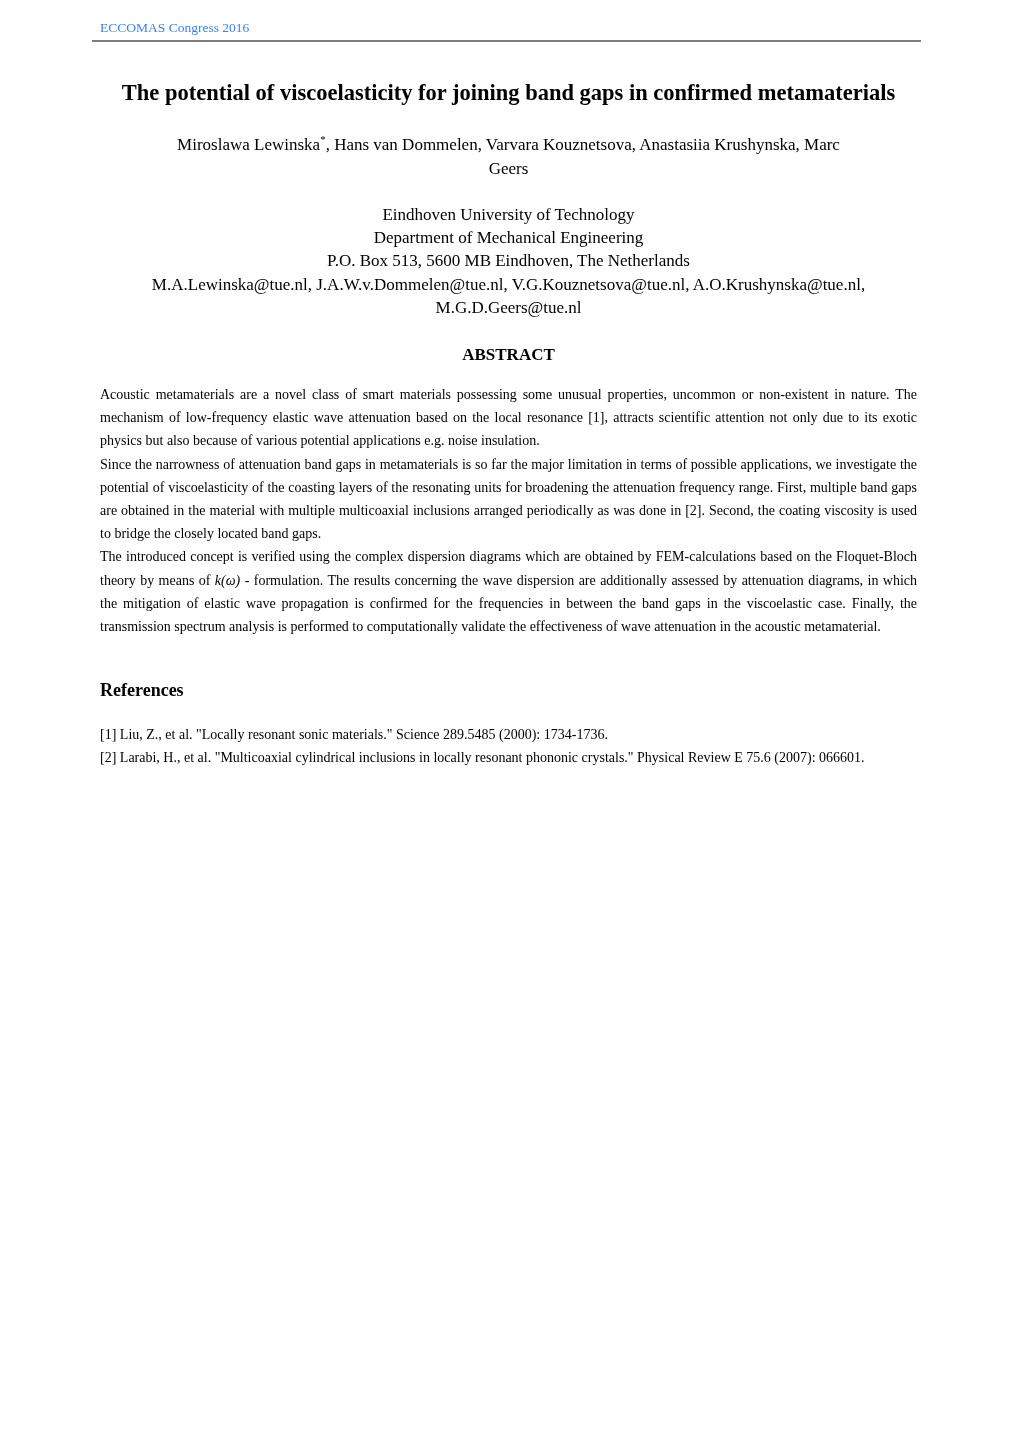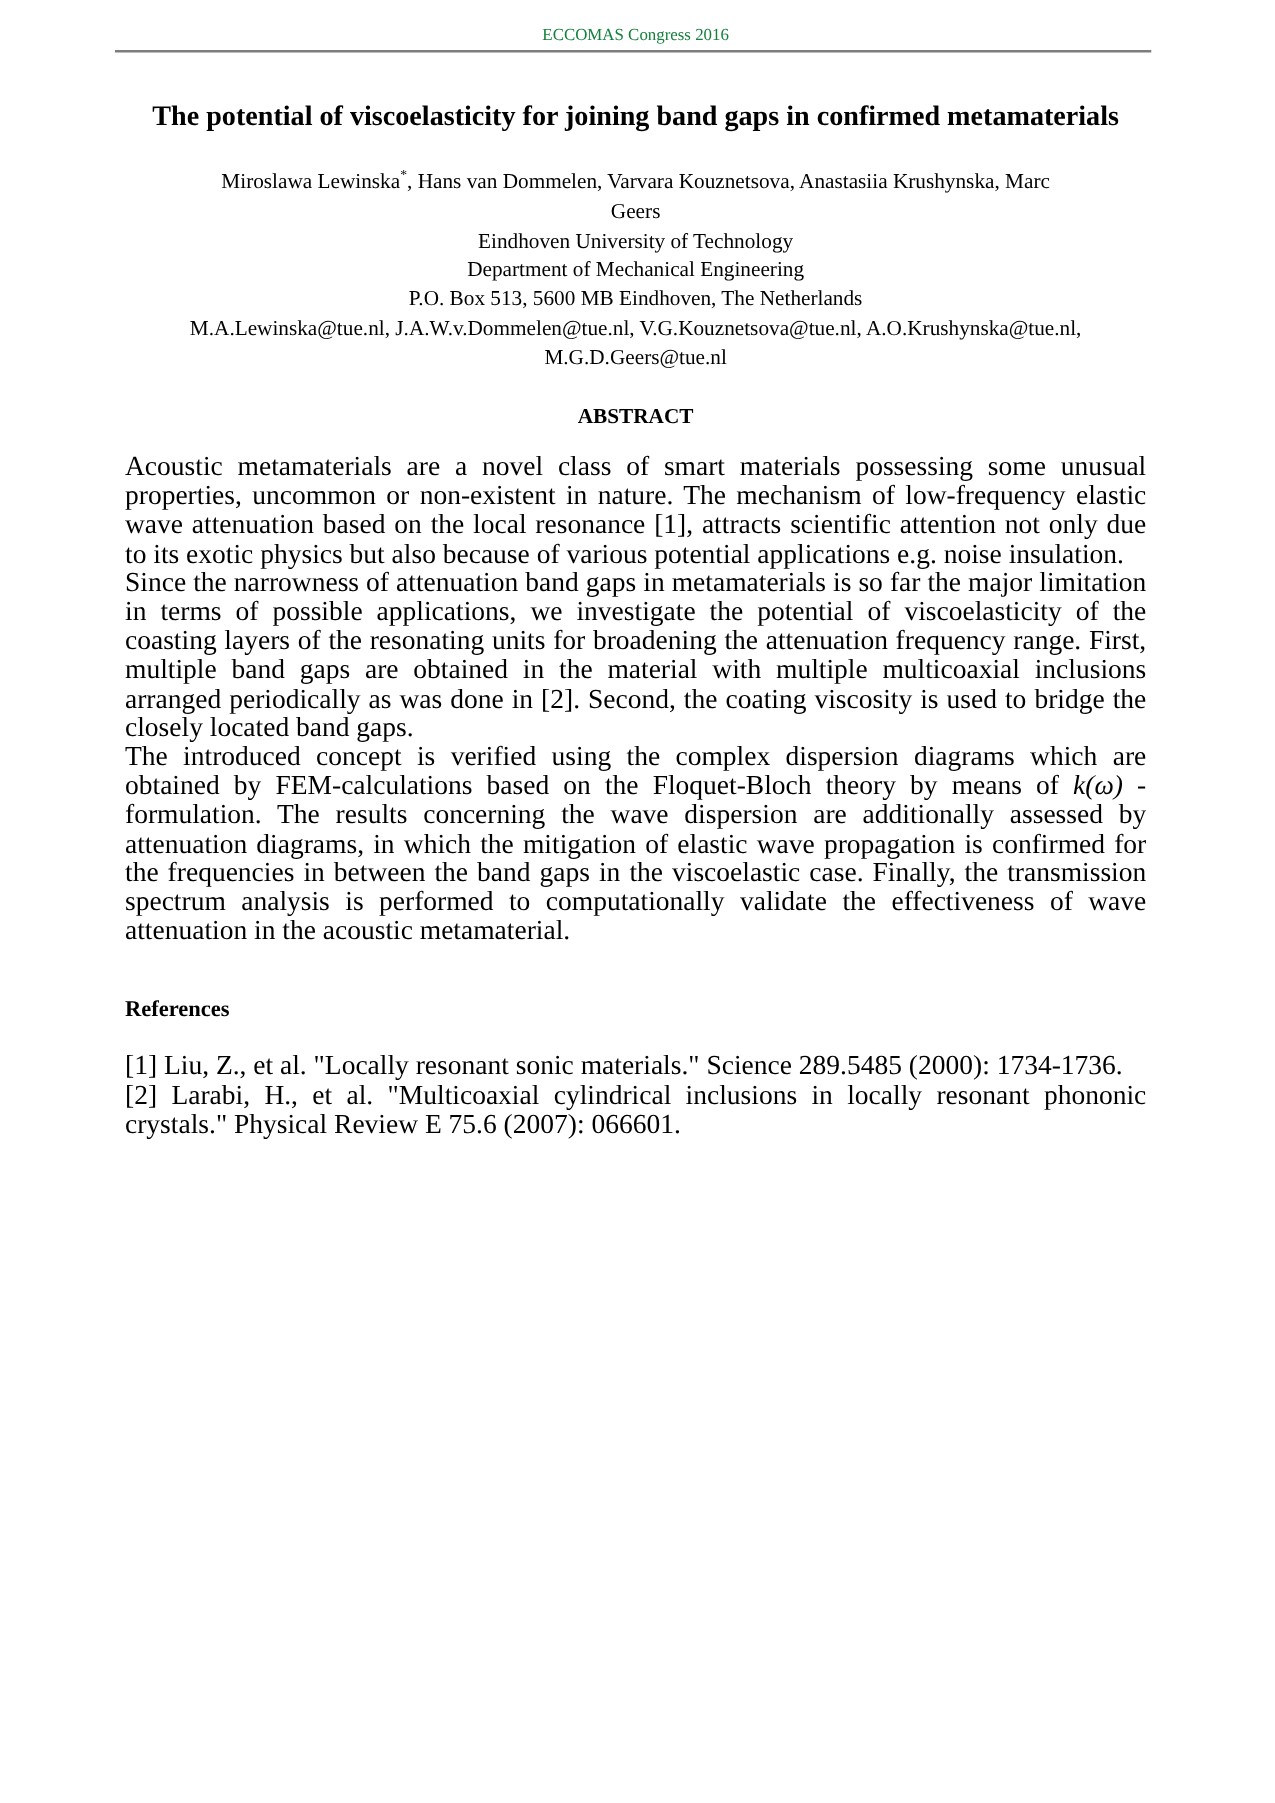--- a/index.html
+++ b/index.html
@@ -14,22 +14,21 @@
     background: #ffffff;
     box-sizing: border-box;
     padding: 20px 103px 0 100px;
     font-family: "Liberation Serif", "DejaVu Serif", serif;
     color: #000000;
     overflow: hidden;
   }
   .running-head {
     font-size: 13.5px;
     line-height: 16px;
-    color: #15803d;
-    text-align: center;
+    color: #3b82f6;
   }
   .header-rule {
     border: none;
     border-top: 2px solid #7d7d7d;
     margin: 4px -4px 0 -8px;
   }
   .title {
     margin: 36px 0 0 0;
     font-size: 22.5px;
     line-height: 29px;
@@ -42,34 +41,35 @@
     font-weight: normal;
     text-align: center;
     line-height: 24px;
   }
   .authors sup {
     font-size: 11px;
     line-height: 0;
     vertical-align: super;
   }
   .affiliation {
+    margin-top: 22px;
     text-align: center;
     font-size: 17px;
     line-height: 23.2px;
   }
   .abstract-heading {
     margin: 24px 0 0 0;
     font-size: 17px;
     font-weight: bold;
     text-align: center;
     line-height: 23px;
   }
   .body-par {
     margin: 0;
-    font-size: 22px;
+    font-size: 14px;
     line-height: 23.2px;
     text-align: justify;
   }
   .body-par.first {
     margin-top: 17px;
   }
   .math {
     font-style: italic;
   }
   .refs-heading {

